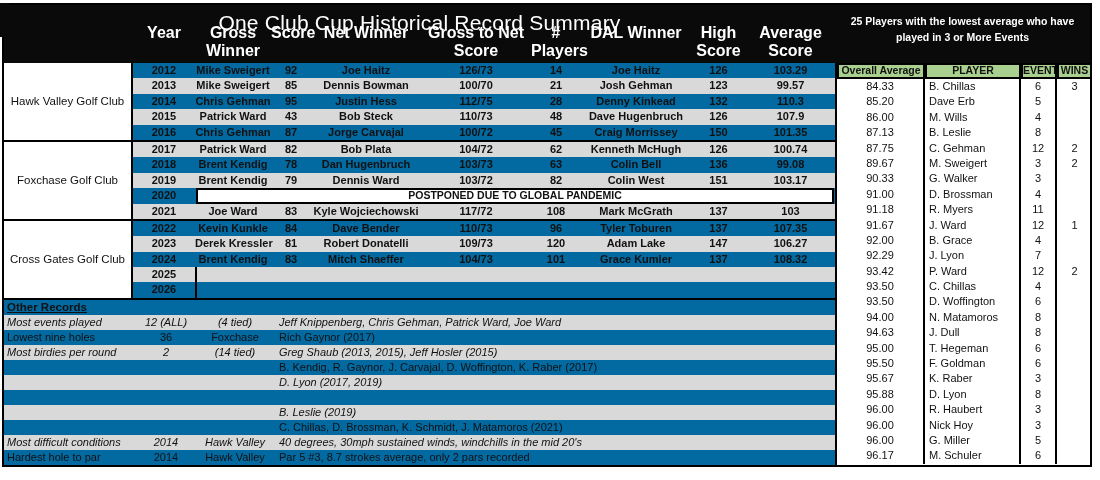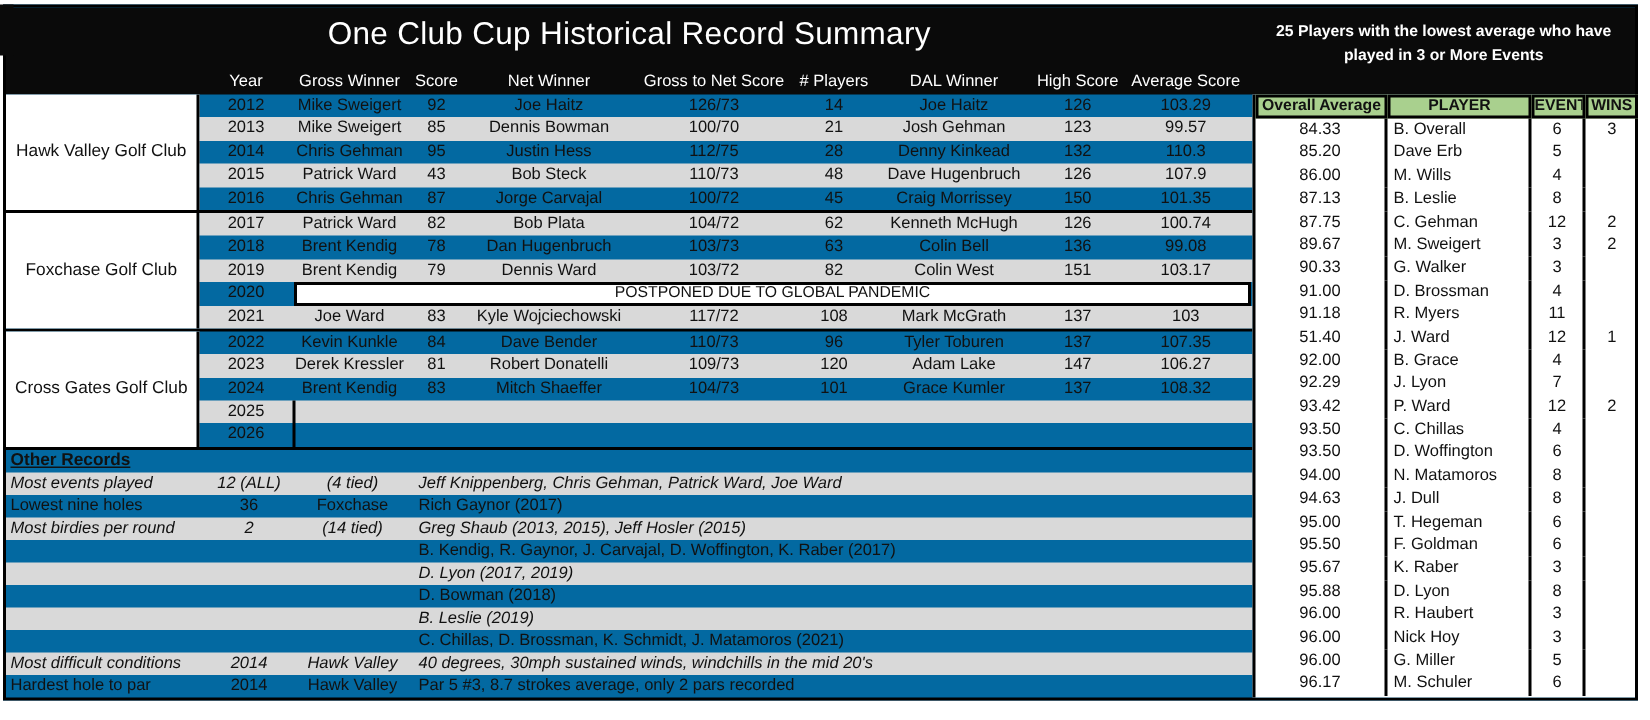--- a/index.html
+++ b/index.html
@@ -7,33 +7,33 @@
 
   .sheet { position:absolute; left:2px; top:3px; width:1090px; height:464px; border:2px solid #000; background:#0369a1; }
   .notch { position:absolute; left:0; top:3px; width:9px; height:34px; background:#0a0a0a; }
 
   
   .bar { height:58px; background:#0a0a0a; display:flex; }
   .bar-left { width:831px; position:relative; }
   .bar-title { text-align:center; padding-top:6px; font-size:21px; color:#fff; letter-spacing:.2px; }
   .bar-cols { position:absolute; left:129px; bottom:3px; width:702px; display:grid;
               grid-template-columns:62px 76px 40px 110px 110px 50px 110px 55px 89px;
-              color:#fff; font-size:11px; font-weight:normal; text-align:center; }
+              color:#fff; font-size:16px; font-weight:bold; text-align:center; }
   .bar-right { flex:1; display:flex; justify-content:center; }
   .note { width:240px; margin-top:8px; color:#fff; font-weight:bold; font-size:10.5px;
           text-align:center; line-height:1.55; }
 
   
   .main-body { position:absolute; top:58px; left:0; width:831px; }
   .club-group { display:flex; border-bottom:2px solid #000; }
   .club-cell { width:129px; border-right:2px solid #000; display:flex; align-items:center;
                justify-content:center; font-size:11.5px; background:#fff; }
   .group-rows { flex:1; }
   .trow { display:grid; grid-template-columns:62px 76px 40px 110px 110px 50px 110px 55px 89px;
-          height:15.4px; line-height:15.4px; font-size:11px; text-align:center; white-space:nowrap; }
+          height:15.4px; line-height:15.4px; font-size:11px; text-align:center; white-space:nowrap;font-weight:bold; }
   .trow.stripe { background:#d9d9d9; }
   .trow.merged-row { grid-template-columns:62px 1fr; }
   .merged-cell { border:2px solid #000; background:#fff; margin:0 1px; display:flex;
                  align-items:center; justify-content:center; font-size:10.5px; line-height:11px; }
   .trow.boxed > :nth-child(2) { border-left:2px solid #000; }
 
   
   .other { position:absolute; top:295px; left:0; width:831px;border-radius:11px; }
   .or-head { height:15px; line-height:15px; font-weight:bold; text-decoration:underline;
              font-size:11.5px; padding-left:3px; }
@@ -287,21 +287,20 @@
         <div class="orow stripe">
           <div class="or-label"></div>
           <div class="or-value"></div>
           <div class="or-qual"></div>
           <div class="or-detail">D. Lyon (2017, 2019)</div>
         </div>
         <div class="orow">
           <div class="or-label"></div>
           <div class="or-value"></div>
           <div class="or-qual"></div>
-          <div class="or-detail">D. Bowman (2018)</div>
         </div>
         <div class="orow stripe">
           <div class="or-label"></div>
           <div class="or-value"></div>
           <div class="or-qual"></div>
           <div class="or-detail">B. Leslie (2019)</div>
         </div>
         <div class="orow">
           <div class="or-label"></div>
           <div class="or-value"></div>
@@ -326,21 +325,21 @@
   <div class="lb">
     <div class="lb-head">
       <div>Overall Average</div>
       <div>PLAYER</div>
       <div>EVENTS</div>
       <div>WINS</div>
     </div>
     <div id="lb-body">
         <div class="lb-row">
           <div class="lb-avg">84.33</div>
-          <div class="lb-player">B. Overall</div>
+          <div class="lb-player">B. Chillas</div>
           <div class="lb-events">6</div>
           <div class="lb-wins">3</div>
         </div>
         <div class="lb-row">
           <div class="lb-avg">85.20</div>
           <div class="lb-player">Dave Erb</div>
           <div class="lb-events">5</div>
           <div class="lb-wins"></div>
         </div>
         <div class="lb-row">
@@ -379,21 +378,21 @@
           <div class="lb-events">4</div>
           <div class="lb-wins"></div>
         </div>
         <div class="lb-row">
           <div class="lb-avg">91.18</div>
           <div class="lb-player">R. Myers</div>
           <div class="lb-events">11</div>
           <div class="lb-wins"></div>
         </div>
         <div class="lb-row">
-          <div class="lb-avg">51.40</div>
+          <div class="lb-avg">91.67</div>
           <div class="lb-player">J. Ward</div>
           <div class="lb-events">12</div>
           <div class="lb-wins">1</div>
         </div>
         <div class="lb-row">
           <div class="lb-avg">92.00</div>
           <div class="lb-player">B. Grace</div>
           <div class="lb-events">4</div>
           <div class="lb-wins"></div>
         </div>

